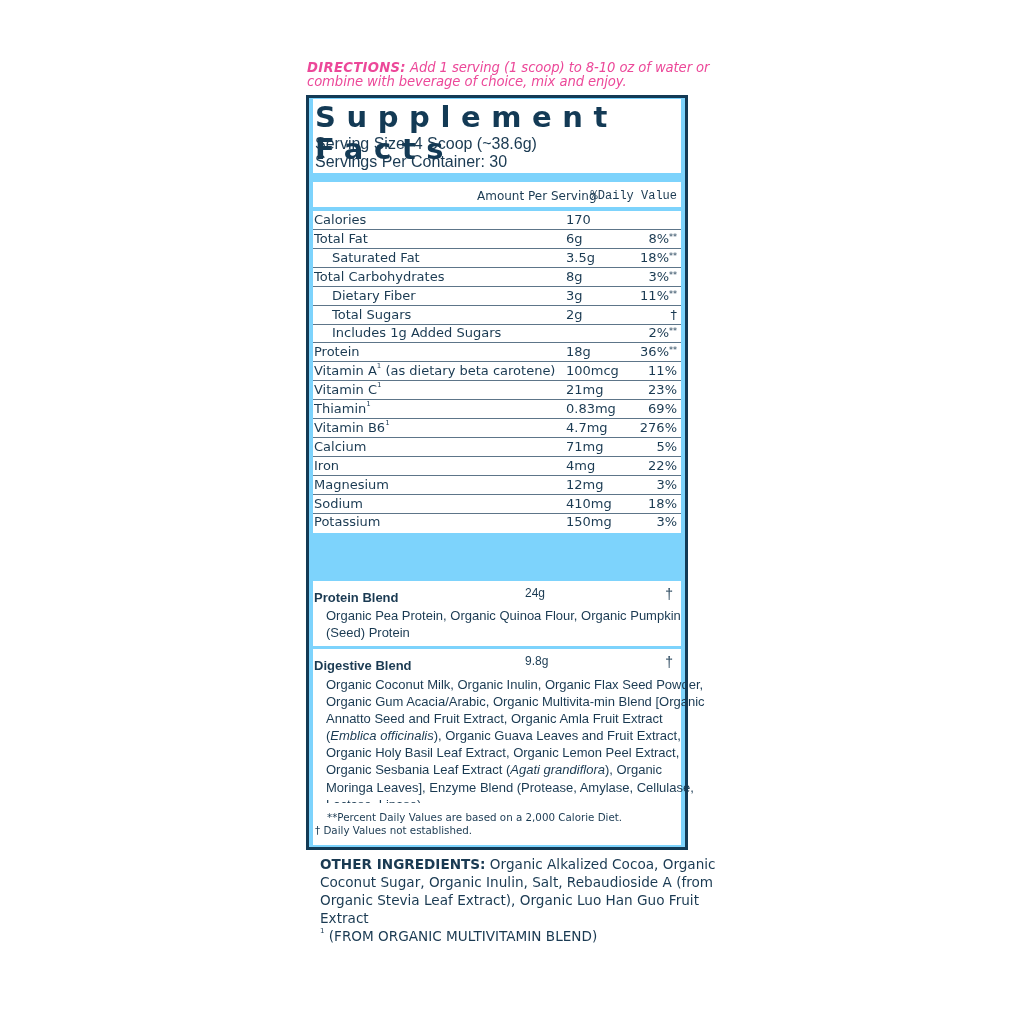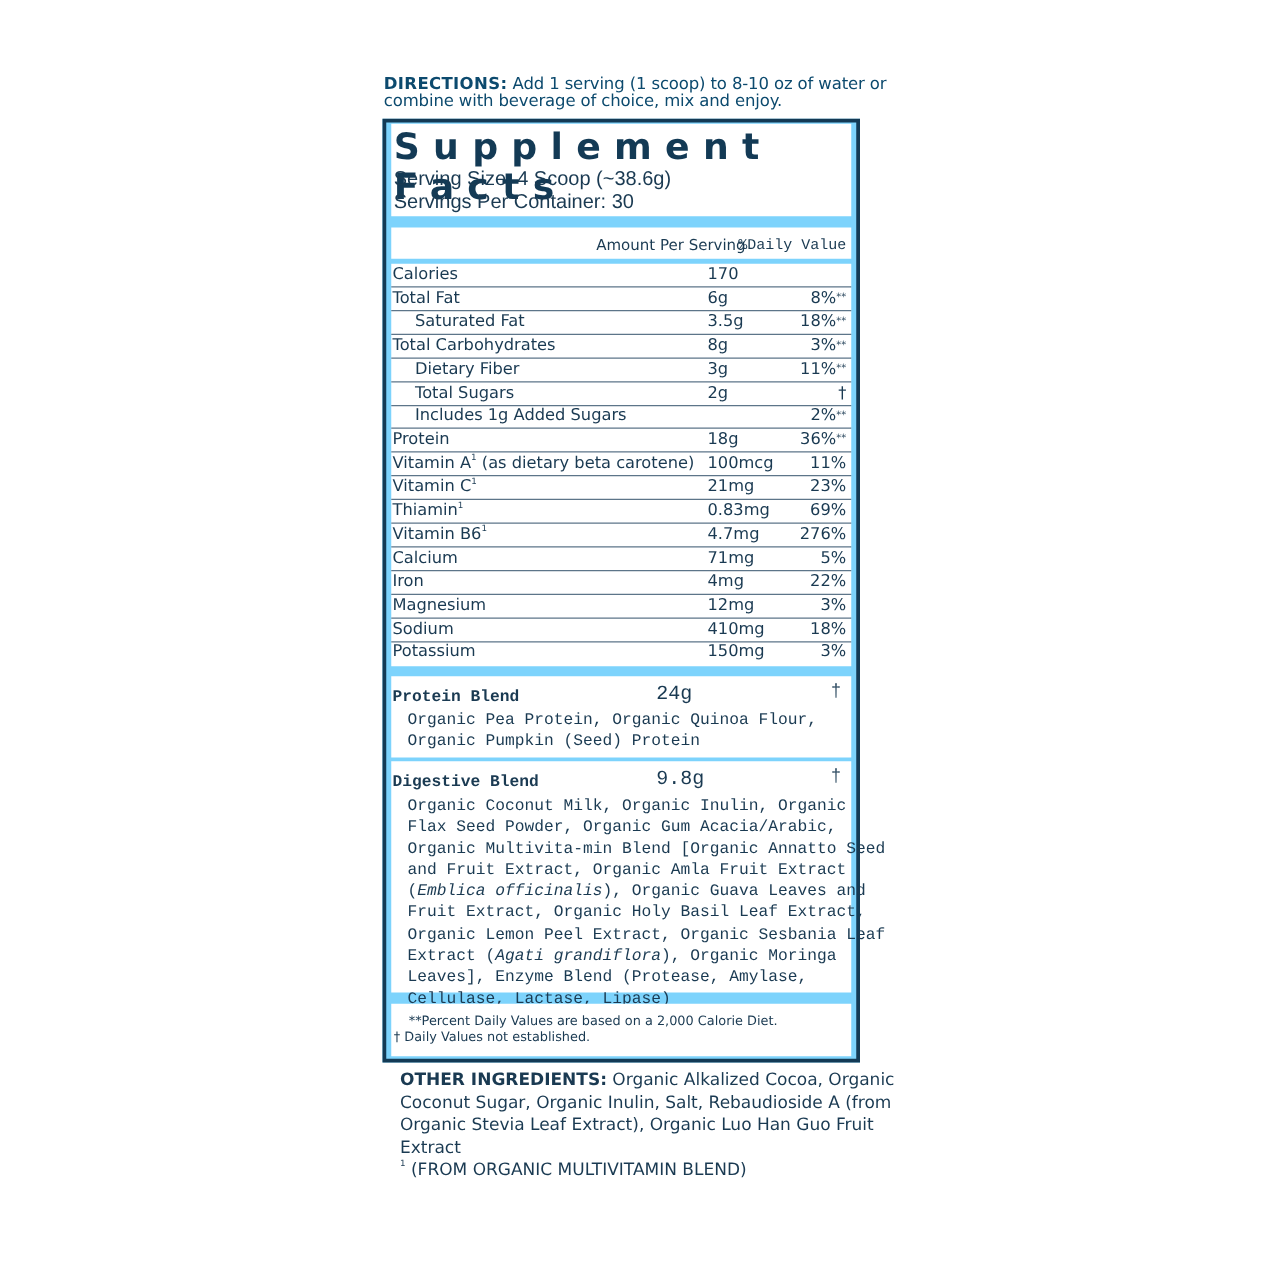--- a/index.html
+++ b/index.html
@@ -1,39 +1,39 @@
 <!DOCTYPE html>
 <html><head>
 <meta charset="utf-8">
 <style>
   html, body { margin:0; padding:0; background:#ffffff; }
   body { width:1024px; height:1024px; position:relative; overflow:hidden;
          font-family:"Liberation Sans", sans-serif; color:#1a3a52; }
   .directions { position:absolute; left:307px; top:61px; width:420px;
-         font-family:"DejaVu Sans", sans-serif; font-size:13.2px; line-height:14px; color:#0c4a6e; letter-spacing:-0.1px; }
+         font-family:"DejaVu Sans", sans-serif; font-size:13.2px; line-height:14px; color:#ec4899; letter-spacing:-0.1px;font-style:italic; }
   .directions b { font-weight:bold; letter-spacing:0.3px; }
   .label { position:absolute; left:306px; top:95px; width:382px; height:755px;
          box-sizing:border-box; border:3px solid #133a55; background:#7dd3fc; }
   .panel { position:absolute; left:4px; right:4px; background:#fff; }
   .title { position:absolute; left:2px; top:2px; font-family:"DejaVu Sans", sans-serif; font-weight:bold;
          font-size:29px; letter-spacing:10.6px; color:#133a55; line-height:32px; }
   .serving { position:absolute; left:2px; font-family:"Liberation Sans", sans-serif; font-size:16px; color:#1a3a52; line-height:18px; }
   .hdr { font-family:"DejaVu Sans", sans-serif; font-size:12px; color:#1a3a52; position:absolute; top:7px; }
   .row { position:absolute; left:0; right:0; height:18px; border-bottom:1.5px solid #5d7589;
          font-family:"DejaVu Sans", sans-serif; font-size:13px; line-height:18px; color:#1a3a52; }
   .row:last-child { border-bottom:none; }
   .row .name { position:absolute; left:1px; white-space:nowrap; }
   .row .name.ind { left:19px; }
   .row .amt { position:absolute; left:253px; }
   .row .dv { position:absolute; right:4px; }
   sup.s { font-size:7px; vertical-align:top; line-height:8px; }
   .ast { font-size:8px; vertical-align:top; position:relative; top:-1px; }
-  .blend { font-family:Liberation Mono, monospace; color:#1a3a52; }
+  .blend { font-family:Liberation Sans, sans-serif; color:#1a3a52;margin-top:40px; }
   .blend-title { position:absolute; left:1px; font-weight:bold; font-size:13px; }
-  .blend-amt { position:absolute; font-size:16px; }
+  .blend-amt { position:absolute; font-size:12px; }
   .blend-dag { position:absolute; right:8px; font-size:14px; }
   .blend-text { position:absolute; left:13px; width:385px; font-size:13px; line-height:17.1px; }
   .foot { font-family:"DejaVu Sans", sans-serif; font-size:10.3px; line-height:13px; color:#1a3a52; position:absolute; left:2px; }
   .other { position:absolute; left:320px; top:855px; width:400px; font-family:"DejaVu Sans", sans-serif;
          font-size:13.6px; line-height:18px; color:#1a3a52; }
   .other b { font-weight:bold; }
 </style>
 </head>
 <body>
 

